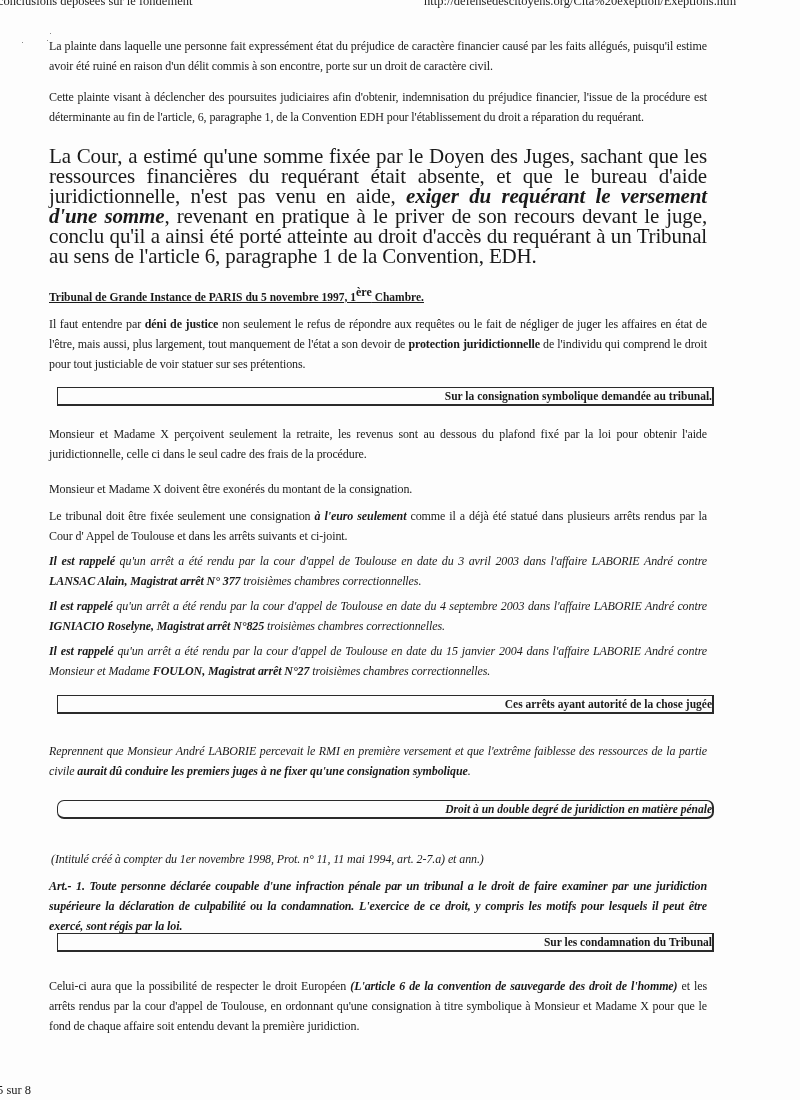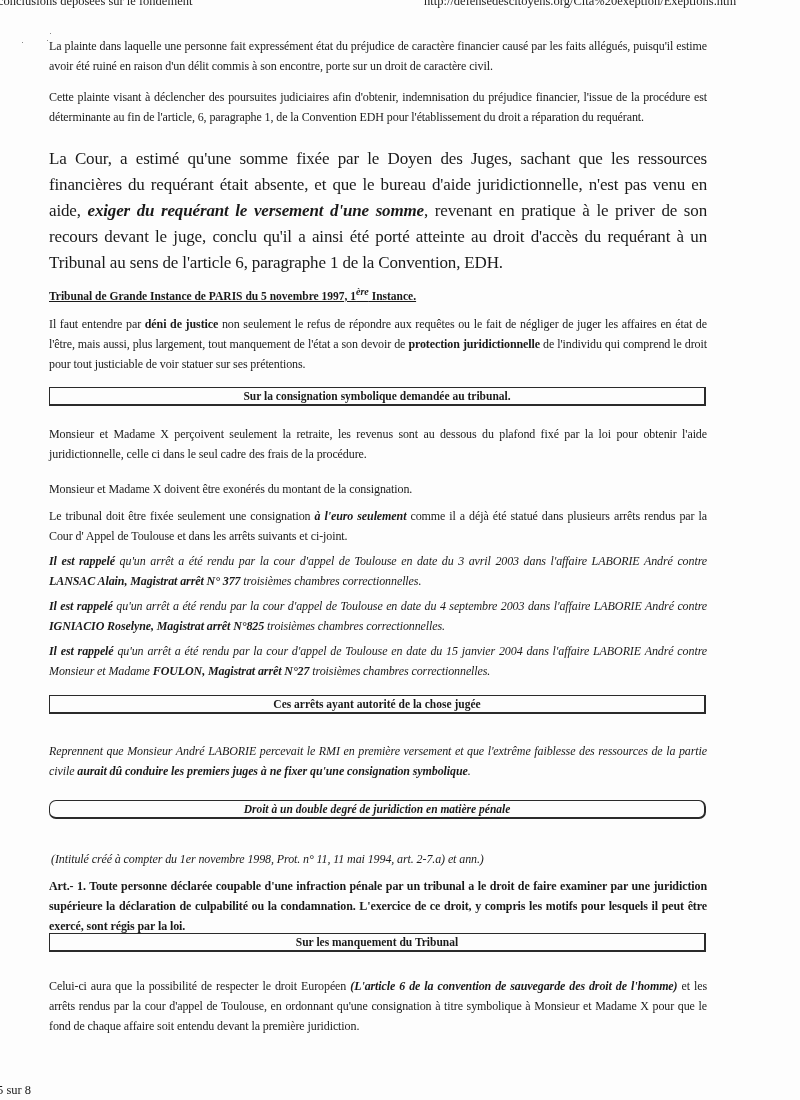--- a/index.html
+++ b/index.html
@@ -46,52 +46,51 @@
       position: absolute;
       left: 0;
       width: 658px;
       font-size: 12px;
       line-height: 20px;
       text-align: justify;
       text-align-last: left;
       letter-spacing: -0.1px;
     }
     .p.big {
-      font-size: 17px;
-      line-height: 26px;
+      font-size: 21px;
+      line-height: 20px;
       letter-spacing: -0.15px;
     }
     .p b { font-weight: bold; }
     .p i { font-style: italic; }
     .section-title {
       position: absolute;
       left: 0;
       width: 660px;
       font-size: 11.5px;
       font-weight: bold;
       text-decoration: underline;
       line-height: 16px;
     }
     .section-title sup {
-      font-size: 10px;
+      font-size: 12px;
       vertical-align: 5px;
-      font-style: italic;
     }
     .box {
       position: absolute;
-      left: 0;
+      left: 8px;
       width: 654px;
       height: 16px;
       border: 1.5px solid #2a2a2a;
       border-right-width: 2.5px;
       border-bottom-width: 2px;
       font-size: 11.5px;
       font-weight: bold;
       line-height: 16px;
-      text-align: center;
+      text-align: right;
       box-sizing: content-box;
     }
     .box.italic { font-style: italic; border-radius: 7px; }
     .footer-left {
       position: absolute;
       left: -3px;
       top: 1083px;
       font-size: 12.5px;
       white-space: nowrap;
     }
@@ -134,21 +133,21 @@
 <div class="speck" style="left:50px;top:33px"></div>
 
 <div class="content">
 
   <div class="p" style="top:36px">La plainte dans laquelle une personne fait expressément état du préjudice de caractère financier causé par les faits allégués, puisqu'il estime avoir été ruiné en raison d'un délit commis à son encontre, porte sur un droit de caractère civil.</div>
 
   <div class="p" style="top:87px">Cette plainte visant à déclencher des poursuites judiciaires afin d'obtenir, indemnisation du préjudice financier, l'issue de la procédure est déterminante au fin de l'article, 6, paragraphe 1, de la Convention EDH pour l'établissement du droit a réparation du requérant.</div>
 
   <div class="p big" style="top:146px"><span>La Cour, a estimé qu'une somme fixée par le Doyen des Juges, sachant que les ressources financières du requérant était absente, et que le bureau d'aide juridictionnelle, n'est pas venu en aide, </span><b><i>exiger du requérant le versement d'une somme</i></b><span>, revenant en pratique à le priver de son recours devant le juge, conclu qu'il a ainsi été porté atteinte au droit d'accès du requérant à un Tribunal au sens de l'article 6, paragraphe 1 de la Convention, EDH.</span></div>
 
-  <div class="section-title" style="top:284px"><span>Tribunal de Grande Instance de PARIS du 5 novembre 1997, 1</span><sup>ère</sup><span> Instance.</span></div>
+  <div class="section-title" style="top:284px"><span>Tribunal de Grande Instance de PARIS du 5 novembre 1997, 1</span><sup>ère</sup><span> Chambre.</span></div>
 
   <div class="p" style="top:314px"><span>Il faut entendre par </span><b>déni de justice</b><span> non seulement le refus de répondre aux requêtes ou le fait de négliger de  juger les affaires en état de l'être, mais aussi, plus largement, tout manquement de l'état a son devoir de </span><b>protection juridictionnelle</b><span> de l'individu qui comprend le droit pour tout justiciable de voir statuer sur ses prétentions.</span></div>
 
   <div class="box" style="top:387px">Sur la consignation symbolique demandée au tribunal.</div>
 
   <div class="p" style="top:424px">Monsieur et Madame X perçoivent seulement la retraite, les revenus sont au dessous du plafond fixé par la loi pour obtenir l'aide juridictionnelle, celle ci dans le seul cadre des frais de la procédure.</div>
 
   <div class="p" style="top:479px">Monsieur et Madame X doivent être exonérés du montant de la consignation.</div>
 
   <div class="p" style="top:506px"><span>Le tribunal doit être fixée seulement une consignation </span><b><i>à l'euro seulement</i></b><span> comme il a déjà été statué dans plusieurs arrêts rendus par la Cour d' Appel de Toulouse et dans les arrêts suivants et ci-joint.</span></div>
@@ -160,23 +159,23 @@
   <div class="p" style="top:641px;font-style:italic"><b>Il est rappelé</b><span> qu'un arrêt a été rendu par la cour d'appel de Toulouse en date du 15 janvier 2004  dans l'affaire LABORIE André contre Monsieur et Madame </span><b>FOULON,  Magistrat arrêt N°27</b><span> troisièmes chambres correctionnelles.</span></div>
 
   <div class="box" style="top:695px">Ces arrêts ayant autorité de la chose jugée</div>
 
   <div class="p" style="top:741px;font-style:italic"><span>Reprennent que Monsieur André LABORIE percevait le RMI en première versement et que l'extrême faiblesse des ressources de la partie civile </span><b>aurait dû conduire les premiers juges à ne fixer qu'une consignation symbolique</b><span>.</span></div>
 
   <div class="box italic" style="top:800px">Droit à un double degré de juridiction en matière pénale</div>
 
   <div class="p" style="top:849px;left:2px;font-style:italic;font-weight:normal">(Intitulé créé à compter du 1er novembre 1998, Prot. n° 11, 11 mai 1994, art. 2-7.a) et ann.)</div>
 
-  <div class="p" style="top:876px;font-weight:bold">Art.- 1. Toute personne déclarée coupable d'une infraction pénale par un tribunal a le droit de faire examiner par une juridiction supérieure la déclaration de culpabilité ou la condamnation. L'exercice de ce droit, y compris les motifs pour lesquels il peut être exercé, sont régis par la loi.</div>
+  <div class="p" style="top:876px;font-style:italic;font-weight:bold">Art.- 1. Toute personne déclarée coupable d'une infraction pénale par un tribunal a le droit de faire examiner par une juridiction supérieure la déclaration de culpabilité ou la condamnation. L'exercice de ce droit, y compris les motifs pour lesquels il peut être exercé, sont régis par la loi.</div>
 
-  <div class="box" style="top:933px">Sur les manquement du Tribunal</div>
+  <div class="box" style="top:933px">Sur les condamnation du Tribunal</div>
 
   <div class="p" style="top:976px"><span>Celui-ci aura que la possibilité de respecter le droit Européen </span><b><i>(L'article 6 de la convention de sauvegarde des droit de l'homme)</i></b><span> et les arrêts rendus par la cour d'appel de Toulouse, en ordonnant qu'une consignation à titre symbolique à Monsieur et Madame X pour que le fond de chaque affaire soit entendu devant la première juridiction.</span></div>
 
 </div>
 
 <div class="footer-left">5 sur 8</div>
 <div class="footer-right">19/09/05 09:54</div>
 <div class="watermark">WOWSlider.com</div>
 
 </body></html>

